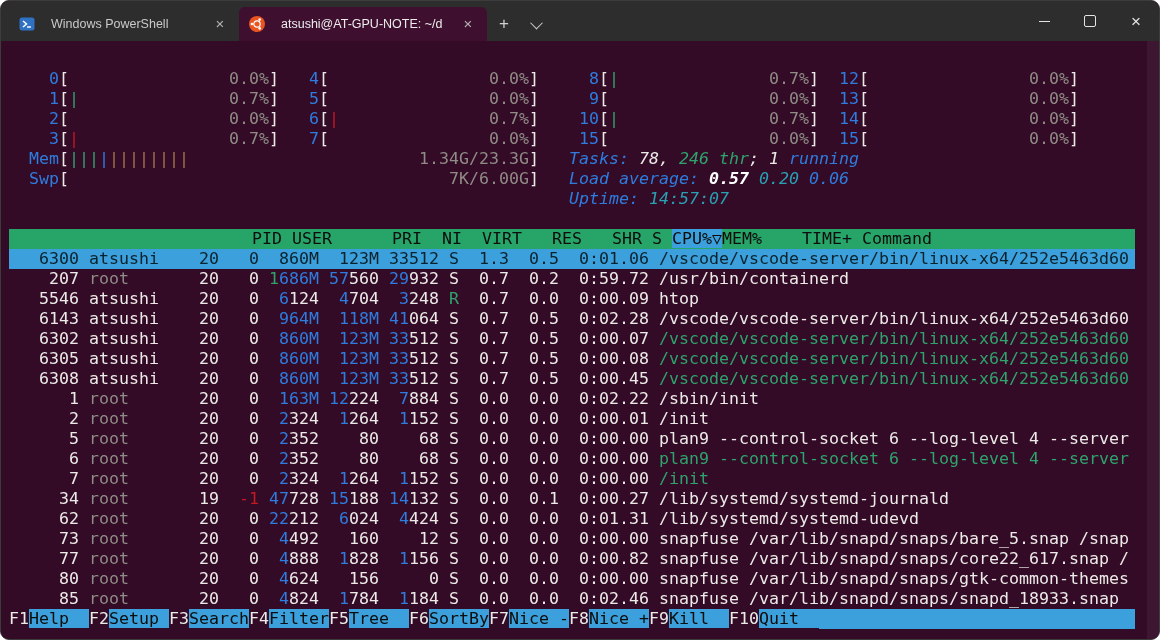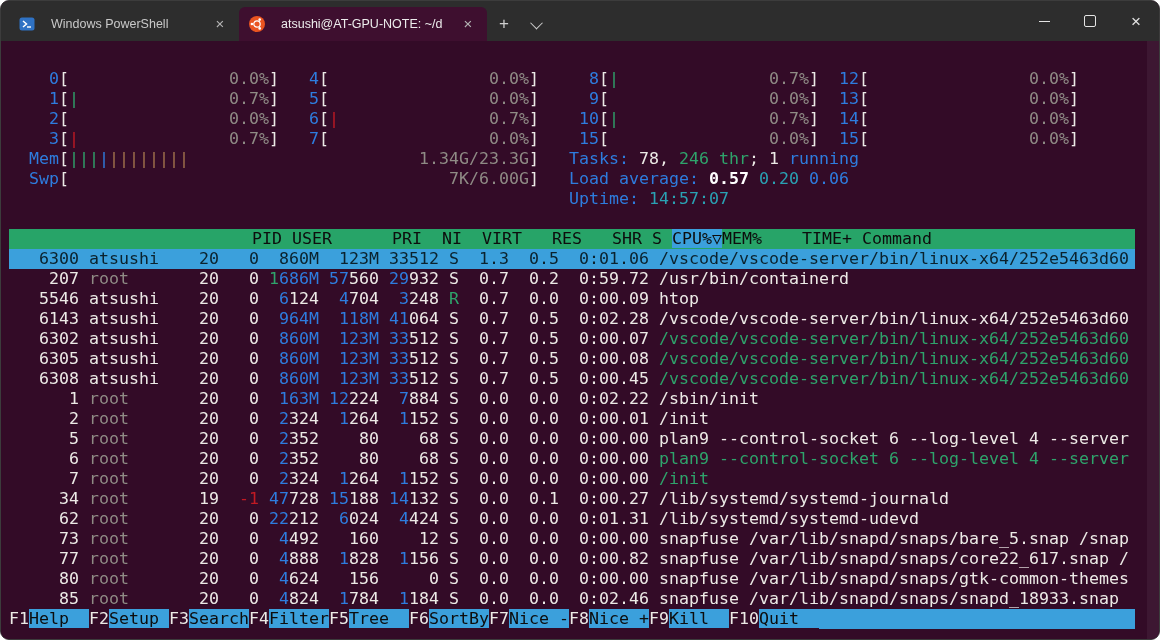--- a/index.html
+++ b/index.html
@@ -52,21 +52,21 @@
   #mleft{left:28px;width:510px;}
   #mright{left:568px;width:510px;}
   .mrow{height:20px;display:flex;gap:10px;white-space:pre;}
   .meter{display:flex;width:250px;}
   .meter.mwide{width:510px;}
   .mid{display:inline-block;width:3ch;text-align:right;color:var(--blue,#2E7CDE);white-space:pre;}
   .br{color:var(--text,#ECEAE6);}
   .mbar{flex:1;overflow:hidden;white-space:pre;}
   .mval{color:var(--dim,#8F8B85);white-space:pre;}
   .v4{display:inline-block;width:4ch;text-align:center;}
-  .iline{height:20px;white-space:pre;}
+  .iline{height:20px;white-space:pre;font-style:italic;}
 
   .c-text{color:var(--text,#ECEAE6);}
   .c-dim{color:var(--dim,#8F8B85);}
   .c-blue{color:var(--blue,#2E7CDE);}
   .c-green{color:var(--green,#2FA36B);}
   .c-teal{color:var(--teal,#2AA1B3);}
   .c-red{color:var(--red,#C21A23);}
   .c-tan{color:var(--tan,#A2734C);}
   .c-bold{color:#ffffff;font-weight:bold;}
 

